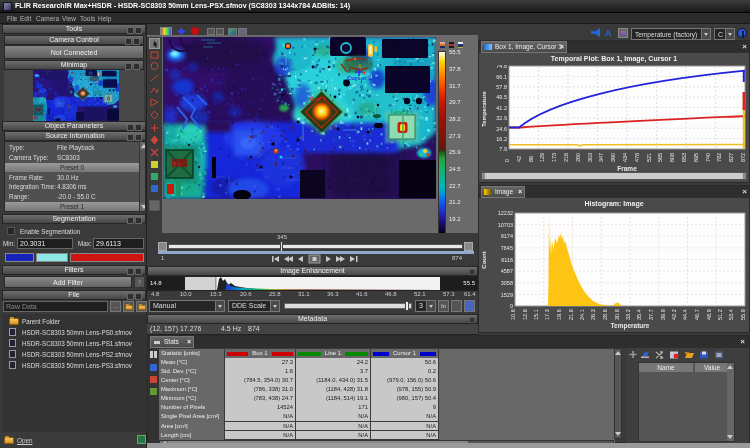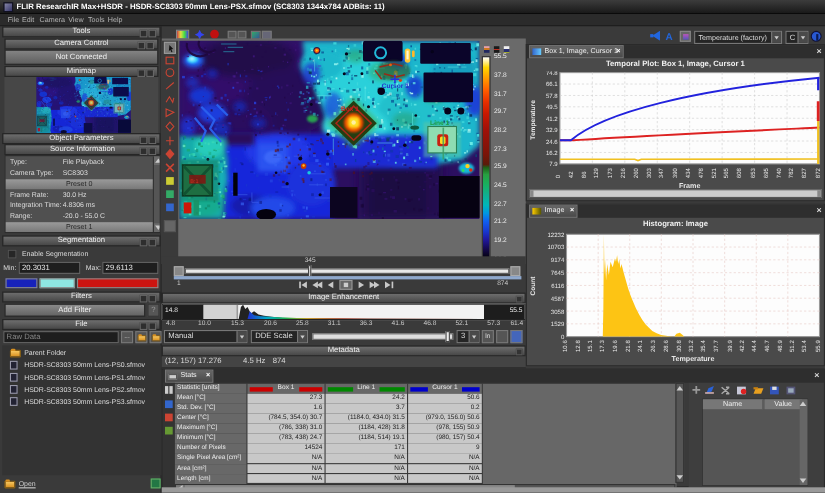--- a/index.html
+++ b/index.html
@@ -17,21 +17,21 @@
 .td{position:absolute;width:0;height:0;border-left:3px solid transparent;border-right:3px solid transparent;border-top:4px solid #ccc;}
 .tl{position:absolute;width:0;height:0;border-top:3px solid transparent;border-bottom:3px solid transparent;border-right:4px solid #ccc;}
 .fold{position:absolute;width:10px;height:7px;background:linear-gradient(#f8c860,#d89020);border:1px solid #8a6012;border-radius:1px;}
 .fold:before{content:"";position:absolute;left:0;top:-2px;width:4px;height:2px;background:#d89020;border-radius:1px 1px 0 0;}
 </style></head>
 <body>
 <div id="app">
 
 <div class="abs" style="left:0;top:0;width:750px;height:13px;background:linear-gradient(#3c3c3c,#191919);border-bottom:1px solid #000;">
   <div class="abs" style="left:3px;top:2px;width:9px;height:9px;background:linear-gradient(135deg,#88a,#336);border:1px solid #112;"></div>
-  <div class="abs" style="left:15px;top:2px;font-size:7.1px;font-weight:bold;color:#fff;white-space:nowrap;">FLIR ResearchIR Max+HSDR - HSDR-SC8303 50mm Lens-PSX.sfmov (SC8303 1344x784 ADBits: 11)</div>
+  <div class="abs" style="left:15px;top:2px;font-size:7.1px;font-weight:bold;color:#fff;white-space:nowrap;">FLIR ResearchIR Max+HSDR - HSDR-SC8303 50mm Lens-PSX.sfmov (SC8303 1344x784 ADBits: 14)</div>
 </div>
 
 <div class="abs" style="left:0;top:13px;width:750px;height:11px;background:#2b2b2b;border-bottom:1px solid #1a1a1a;color:#b4b4b4;font-size:6.5px;">
   <span class="abs" style="left:7px;top:2px;">File</span>
       <span class="abs" style="left:20px;top:2px;">Edit</span>
       <span class="abs" style="left:36px;top:2px;">Camera</span>
       <span class="abs" style="left:62px;top:2px;">View</span>
       <span class="abs" style="left:80px;top:2px;">Tools</span>
       <span class="abs" style="left:98px;top:2px;">Help</span>
 </div>

